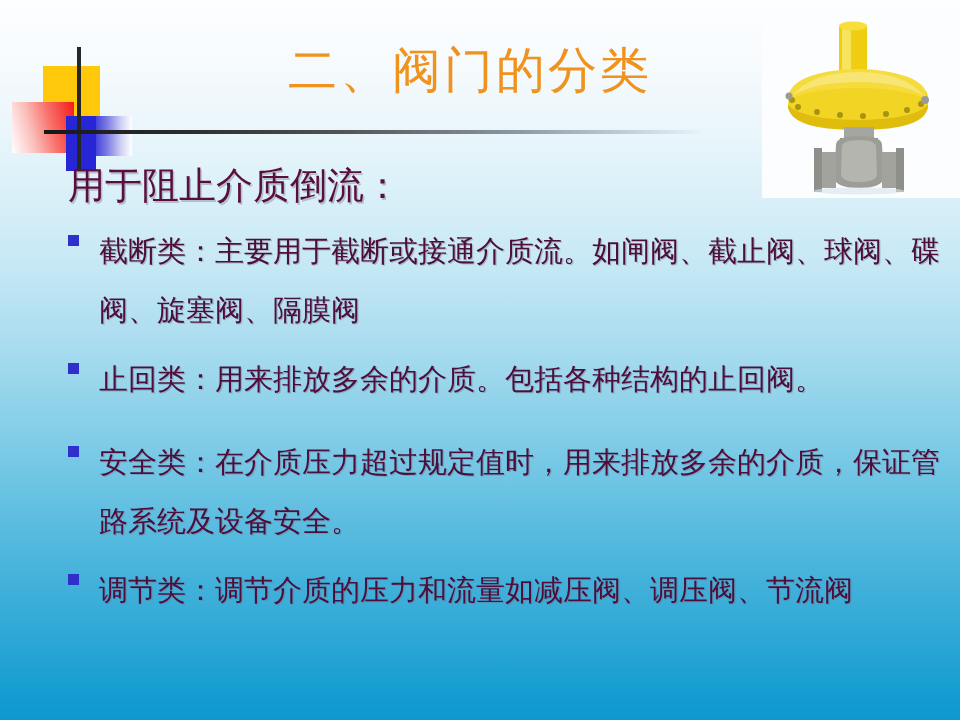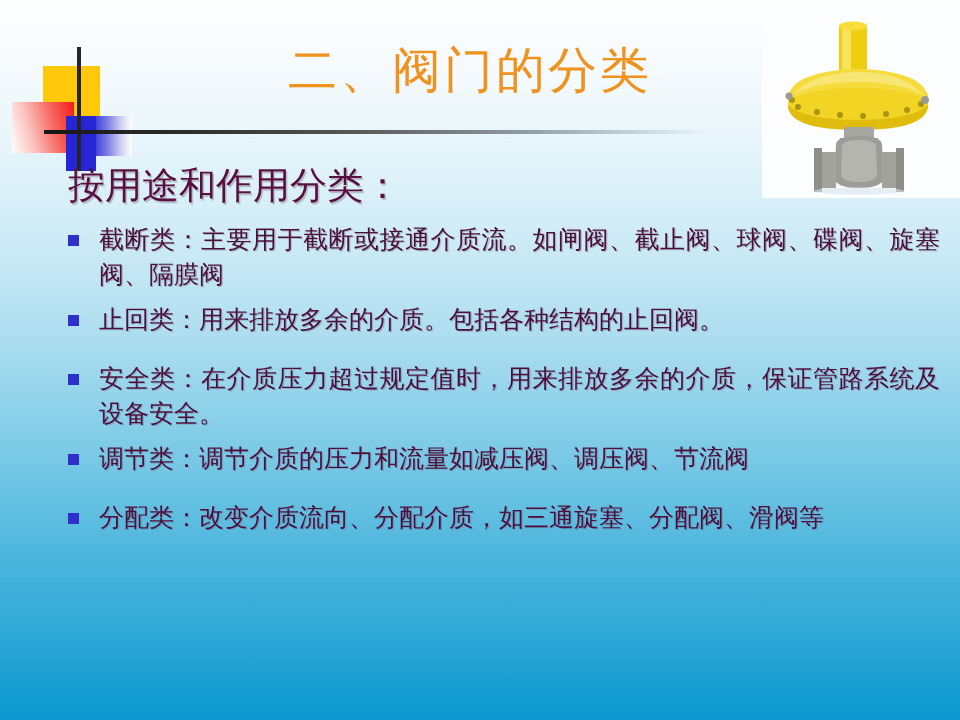--- a/index.html
+++ b/index.html
@@ -139,22 +139,22 @@
   .bullet-marker {
     flex: 0 0 auto;
     width: 11px;
     height: 11px;
     background: #2F2FCC;
     margin-top: 13px;
     margin-right: 20px;
   }
   .bullet-text {
     flex: 1 1 auto;
-    font-size: 25px;
-    line-height: 35px;
+    font-size: 29px;
+    line-height: 59px;
     color: #4E0E3B;
     text-shadow: 1.3px 1.3px 0 rgba(110,110,135,0.38);
     font-family: "Liberation Serif", "DejaVu Serif", serif;
     letter-spacing: 0px;
     text-align: justify;
   }
 </style>
 </head>
 <body>
 
@@ -210,21 +210,21 @@
 
     <rect x="58" y="140" width="16" height="36" fill="#A3A39E"></rect>
     <rect x="52" y="136" width="8" height="44" fill="#8F8F8A"></rect>
 
     <rect x="120" y="140" width="16" height="36" fill="#A3A39E"></rect>
     <rect x="134" y="136" width="8" height="44" fill="#8F8F8A"></rect>
 
     <ellipse cx="97" cy="179" rx="46" ry="3.5" fill="#d7e4ec" opacity="0.6"></ellipse>
   </svg>
 
-  <div class="subtitle">按用途和作用分类：</div>
+  <div class="subtitle">用于阻止介质倒流：</div>
 
   <div class="bullets">
 
     <div class="bullet-row">
       <span class="bullet-marker"></span>
       <span class="bullet-text">截断类：主要用于截断或接通介质流。如闸阀、截止阀、球阀、碟阀、旋塞阀、隔膜阀</span>
     </div>
 
     <div class="bullet-row">
       <span class="bullet-marker"></span>
@@ -234,21 +234,17 @@
     <div class="bullet-row gap-before">
       <span class="bullet-marker"></span>
       <span class="bullet-text">安全类：在介质压力超过规定值时，用来排放多余的介质，保证管路系统及设备安全。</span>
     </div>
 
     <div class="bullet-row">
       <span class="bullet-marker"></span>
       <span class="bullet-text">调节类：调节介质的压力和流量如减压阀、调压阀、节流阀</span>
     </div>
 
-    <div class="bullet-row gap-before">
-      <span class="bullet-marker"></span>
-      <span class="bullet-text">分配类：改变介质流向、分配介质，如三通旋塞、分配阀、滑阀等</span>
-    </div>
 
 
   </div>
 
 </div>
 
 </body></html>

